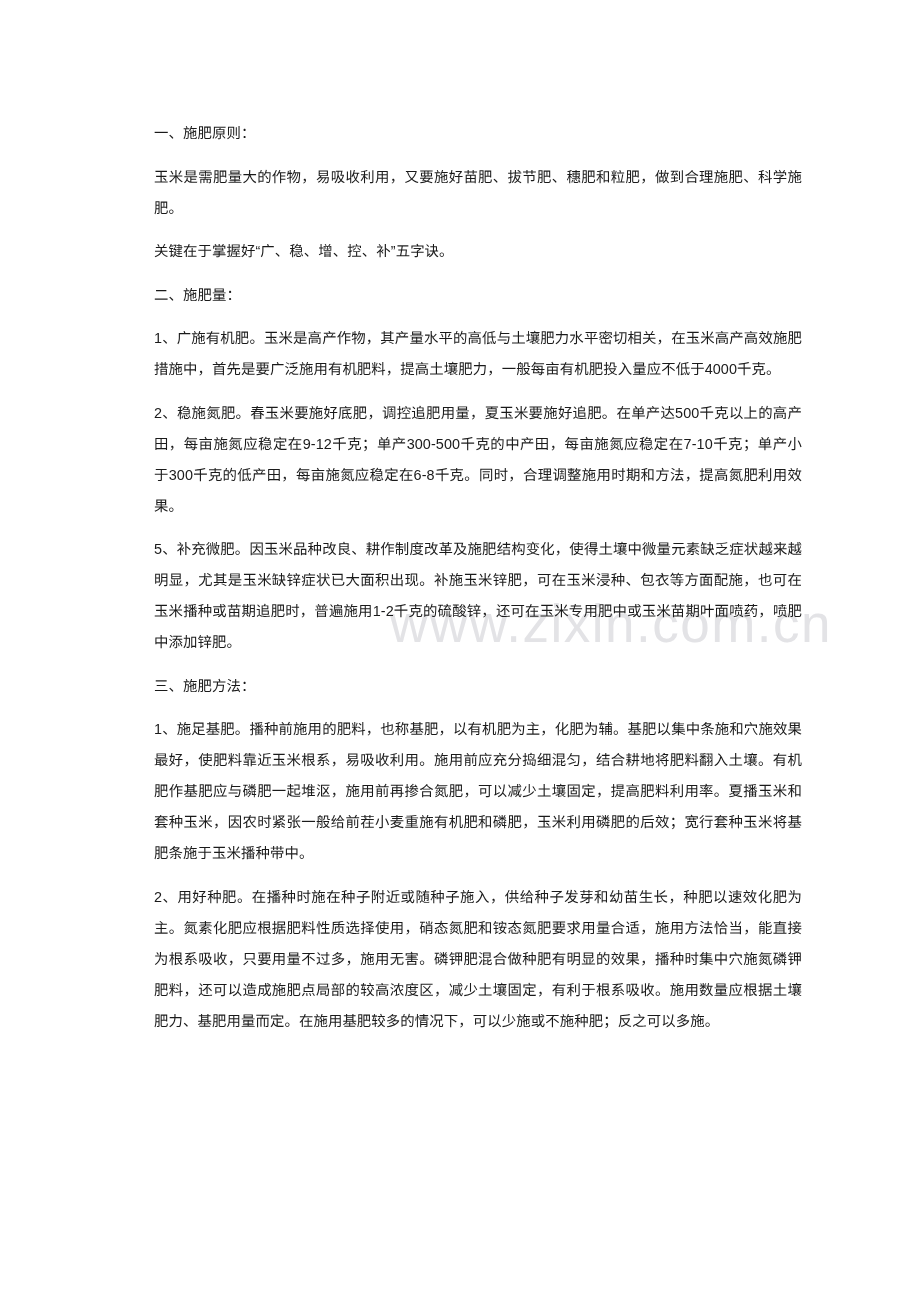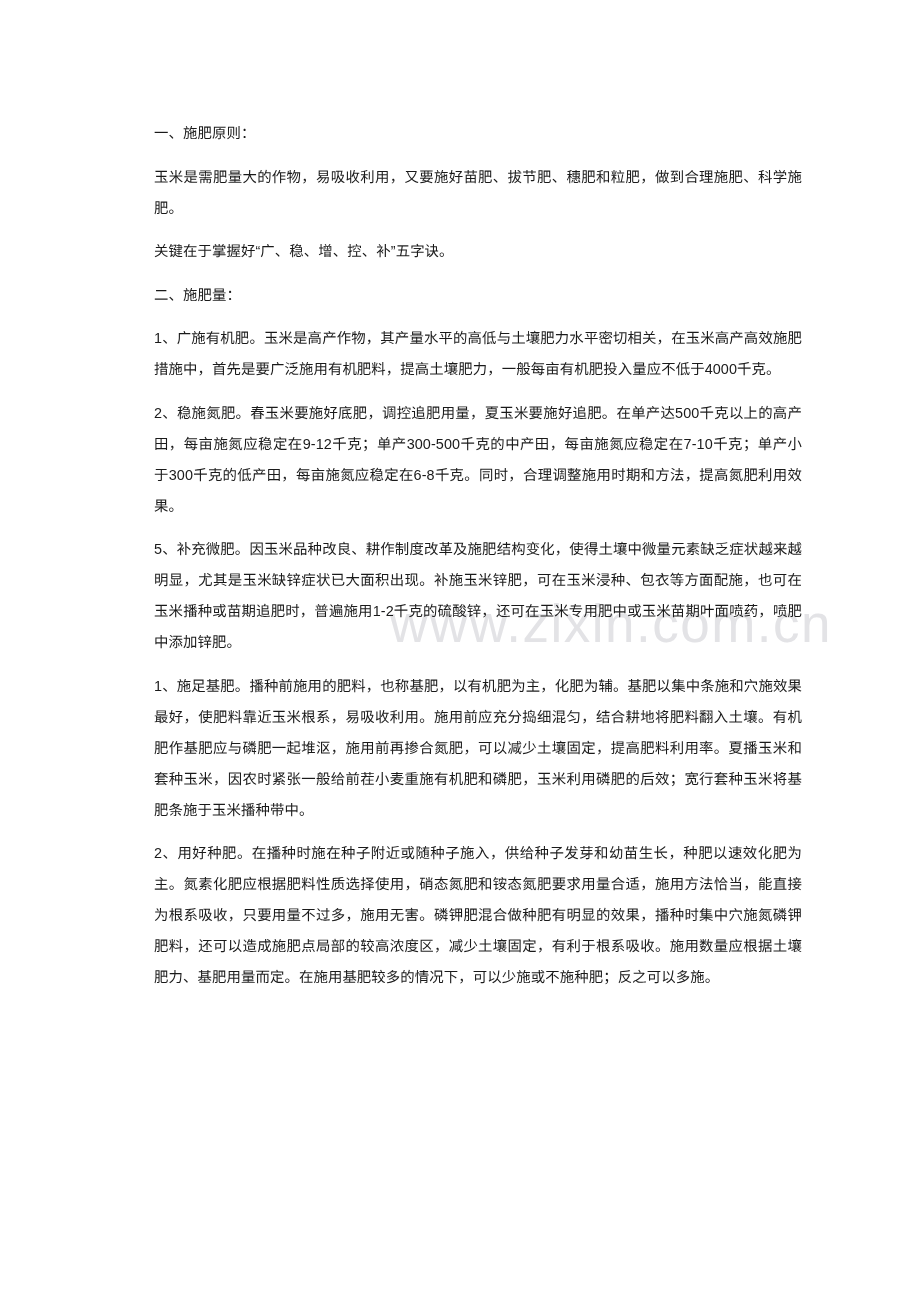--- a/index.html
+++ b/index.html
@@ -83,19 +83,20 @@
     <p class="para">二、施肥量：</p>
 
     <p class="para">1、广施有机肥。玉米是高产作物，其产量水平的高低与土壤肥力水平密切相关，在玉米高产高效施肥措施中，首先是要广泛施用有机肥料，提高土壤肥力，一般每亩有机肥投入量应不低于4000千克。</p>
 
     <p class="para">2、稳施氮肥。春玉米要施好底肥，调控追肥用量，夏玉米要施好追肥。在单产达500千克以上的高产田，每亩施氮应稳定在9-12千克；单产300-500千克的中产田，每亩施氮应稳定在7-10千克；单产小于300千克的低产田，每亩施氮应稳定在6-8千克。同时，合理调整施用时期和方法，提高氮肥利用效果。</p>
 
 
 
     <p class="para">5、补充微肥。因玉米品种改良、耕作制度改革及施肥结构变化，使得土壤中微量元素缺乏症状越来越明显，尤其是玉米缺锌症状已大面积出现。补施玉米锌肥，可在玉米浸种、包衣等方面配施，也可在玉米播种或苗期追肥时，普遍施用1-2千克的硫酸锌，还可在玉米专用肥中或玉米苗期叶面喷药，喷肥中添加锌肥。</p>
 
+    <p class="para">三、施肥方法：</p>
 
     <p class="para">1、施足基肥。播种前施用的肥料，也称基肥，以有机肥为主，化肥为辅。基肥以集中条施和穴施效果最好，使肥料靠近玉米根系，易吸收利用。施用前应充分捣细混匀，结合耕地将肥料翻入土壤。有机肥作基肥应与磷肥一起堆沤，施用前再掺合氮肥，可以减少土壤固定，提高肥料利用率。夏播玉米和套种玉米，因农时紧张一般给前茬小麦重施有机肥和磷肥，玉米利用磷肥的后效；宽行套种玉米将基肥条施于玉米播种带中。</p>
 
     <p class="para">2、用好种肥。在播种时施在种子附近或随种子施入，供给种子发芽和幼苗生长，种肥以速效化肥为主。氮素化肥应根据肥料性质选择使用，硝态氮肥和铵态氮肥要求用量合适，施用方法恰当，能直接为根系吸收，只要用量不过多，施用无害。磷钾肥混合做种肥有明显的效果，播种时集中穴施氮磷钾肥料，还可以造成施肥点局部的较高浓度区，减少土壤固定，有利于根系吸收。施用数量应根据土壤肥力、基肥用量而定。在施用基肥较多的情况下，可以少施或不施种肥；反之可以多施。</p>
 
   </div>
 </div>
 
 </body></html>

